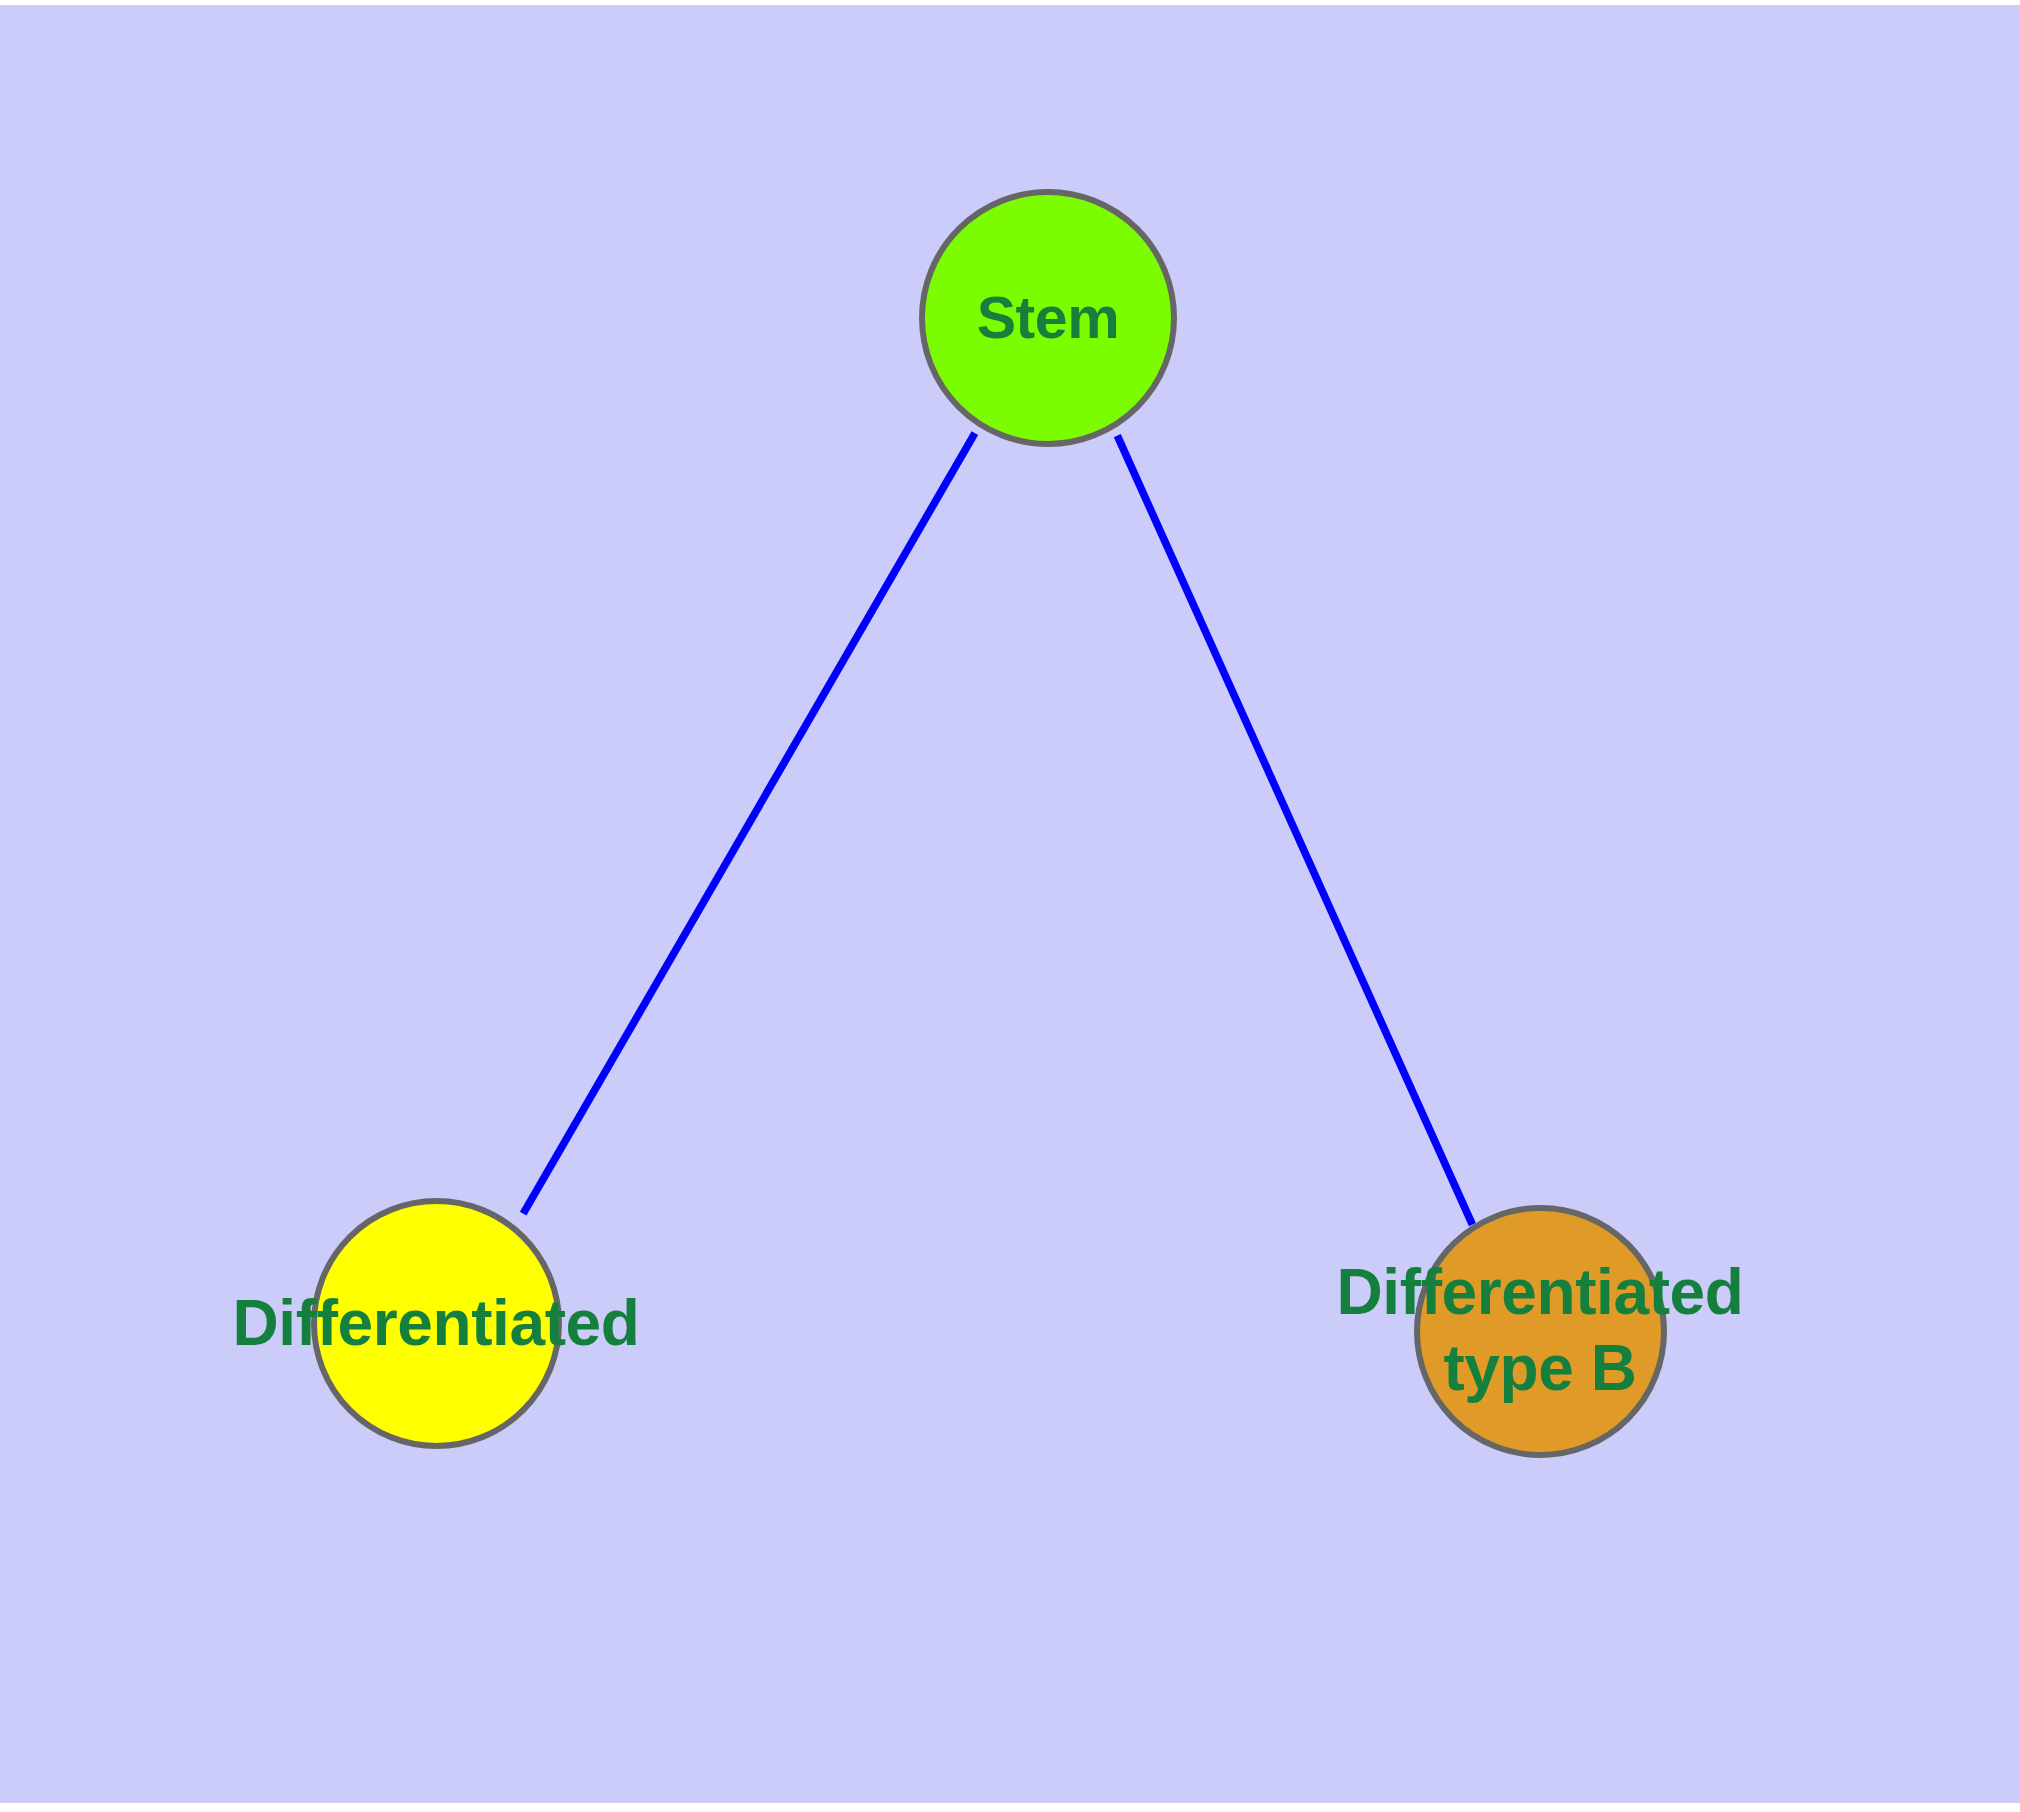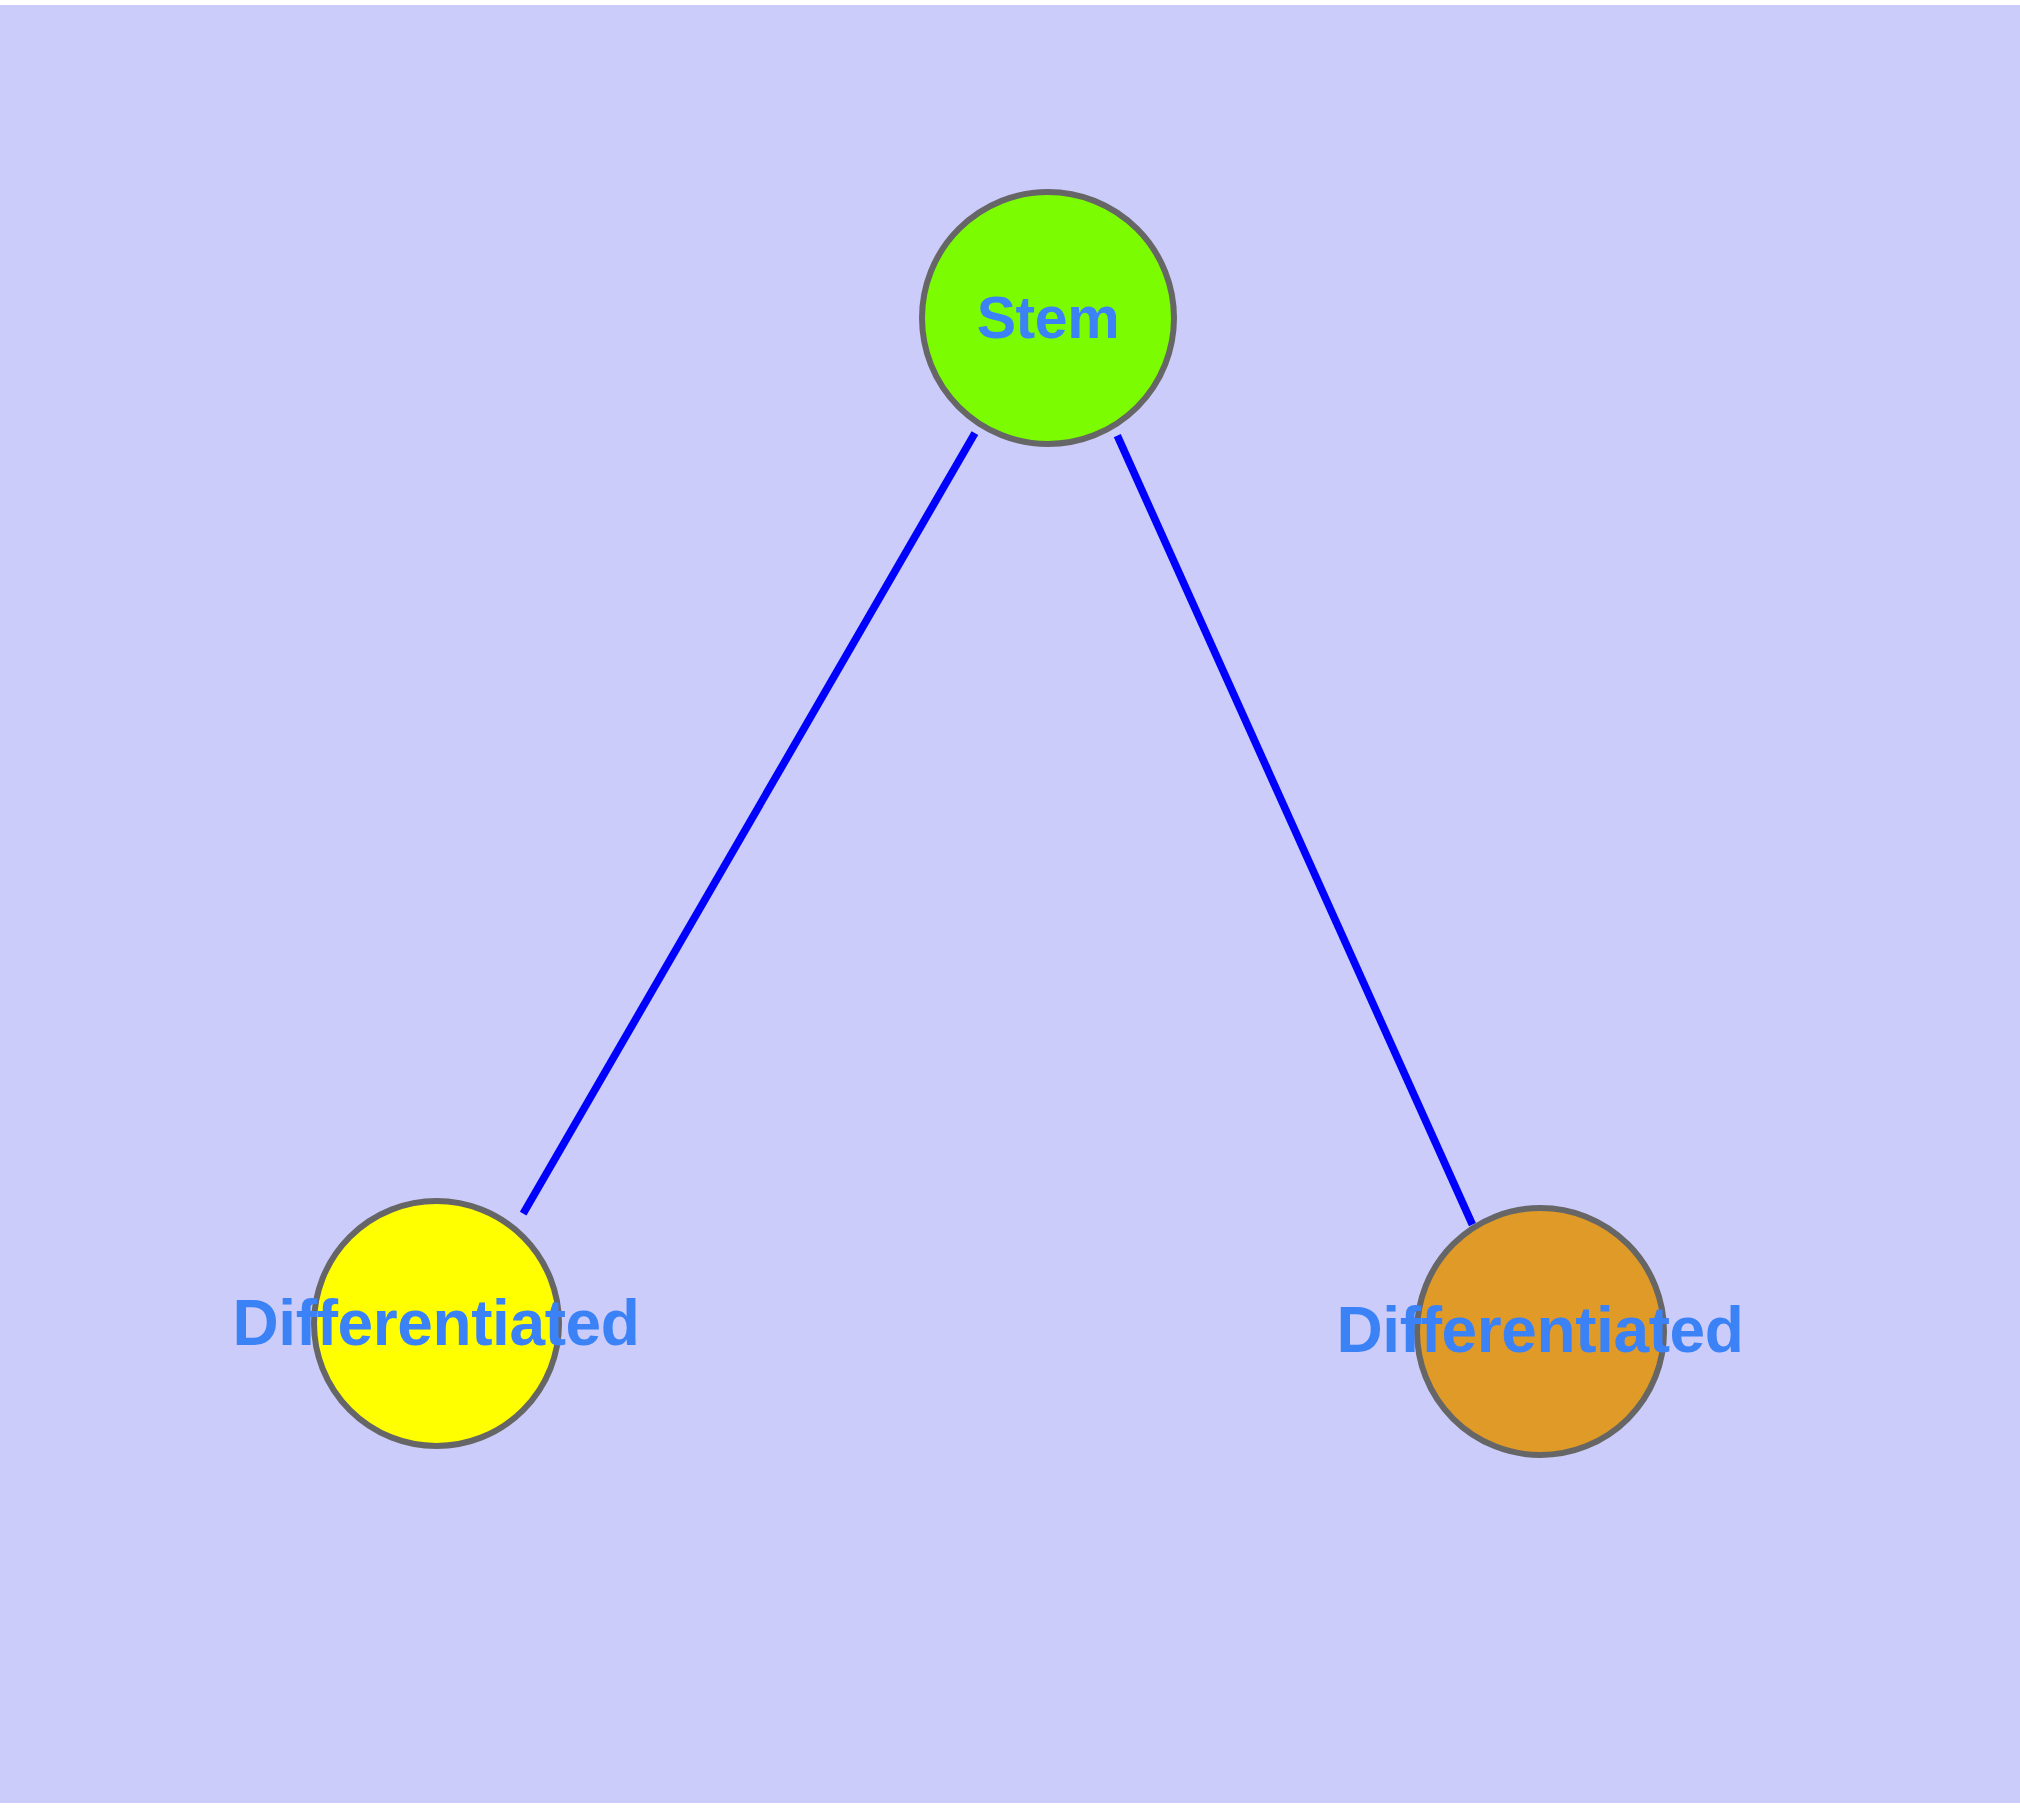--- a/index.html
+++ b/index.html
@@ -35,21 +35,21 @@
     height: 1812px;
   }
   .graph-node {
     position: absolute;
     border-radius: 50%;
     box-sizing: border-box;
     border: 6px solid #666666;
   }
   .node-label {
     position: absolute;
-    color: #3b82f6;
+    color: #15803d;
     font-weight: bold;
     text-align: center;
     white-space: nowrap;
     line-height: 1.18;
     letter-spacing: -0.4px;
     transform: translate(-50%, -50%);
   }
   #node-stem {
     left: 919px;
     top: 189px;
@@ -108,16 +108,17 @@
   <div class="node-label" id="label-stem">
     <div>Stem</div>
   </div>
 
   <div class="node-label" id="label-diff-a">
     <div>Differentiated</div>
   </div>
 
   <div class="node-label" id="label-diff-b">
     <div>Differentiated</div>
+    <div>type B</div>
   </div>
 
 </div>
 
 
 </body></html>

